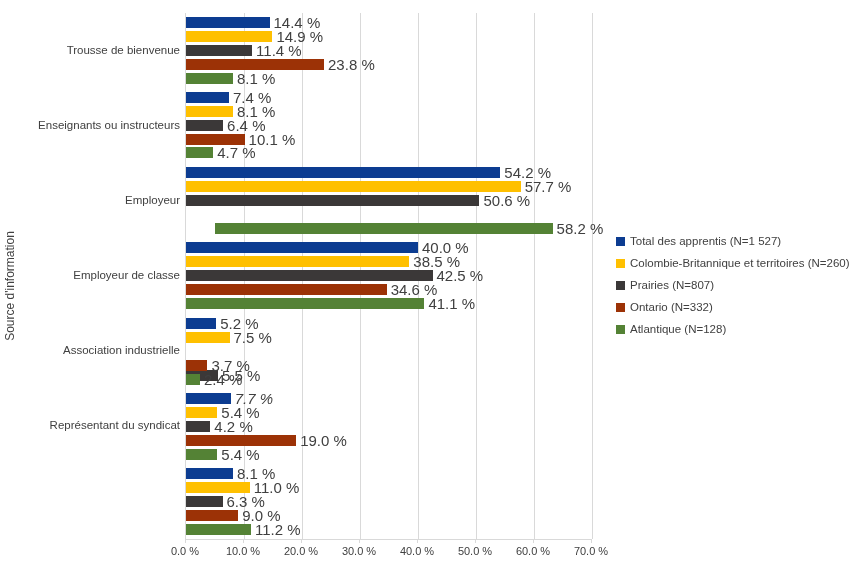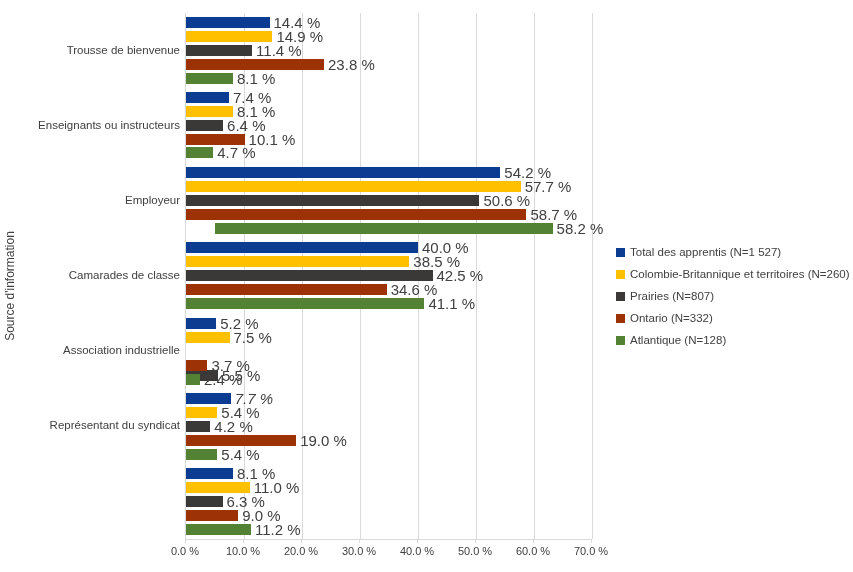--- a/index.html
+++ b/index.html
@@ -136,21 +136,21 @@
     color: #404040;
     text-align: center;
     white-space: nowrap;
     transform: translateX(-50%);
   }
 
   
   #legend {
     position: absolute;
     left: 616px;
-    top: 241px;
+    top: 230px;
     width: 235px;
   }
   .legend-item {
     display: flex;
     align-items: center;
     height: 22px;
   }
   .legend-swatch {
     width: 9px;
     height: 9px;
@@ -168,21 +168,21 @@
 <body>
 
 <div id="chart-root">
 
   <div id="y-axis-title">Source d'information</div>
 
   <div id="cat-labels">
       <div class="cat-label-item" style="top: 30.5714px;">Trousse de bienvenue</div>
       <div class="cat-label-item" style="top: 105.714px;">Enseignants ou instructeurs</div>
       <div class="cat-label-item" style="top: 180.857px;">Employeur</div>
-      <div class="cat-label-item" style="top: 256px;">Camarades de classe</div>
+      <div class="cat-label-item" style="top: 256px;">Employeur de classe</div>
       <div class="cat-label-item" style="top: 331.143px;">Association industrielle</div>
       <div class="cat-label-item" style="top: 406.286px;">Représentant du syndicat</div>
     </div>
 
   <div id="plot-area">
     <div id="gridlines">
         <div class="gridline" style="left: 58px;"></div>
         <div class="gridline" style="left: 116px;"></div>
         <div class="gridline" style="left: 174px;"></div>
         <div class="gridline" style="left: 232px;"></div>
@@ -240,24 +240,20 @@
             <div class="bar" style="width: 314.36px; background: rgb(12, 60, 145);"></div>
             <span class="bar-label">54.2 %</span>
           </div>
           <div class="bar-row" style="top: 18.0714px;">
             <div class="bar" style="width: 334.66px; background: rgb(255, 192, 0);"></div>
             <span class="bar-label">57.7 %</span>
           </div>
           <div class="bar-row" style="top: 32.0714px;">
             <div class="bar" style="width: 293.48px; background: rgb(59, 56, 56);"></div>
             <span class="bar-label">50.6 %</span>
-          </div>
-          <div class="bar-row" style="top: 46.0714px;">
-            <div class="bar" style="width: 340.46px; background: rgb(156, 50, 6);"></div>
-            <span class="bar-label">58.7 %</span>
           </div>
           <div class="bar-row" style="top: 60.0714px; padding-left: 29px;">
             <div class="bar" style="width: 337.56px; background: rgb(84, 130, 53);"></div>
             <span class="bar-label">58.2 %</span>
           </div>
         </div>
         <div class="cat-group" style="top: 225.429px; height: 75.1429px;">
           <div class="bar-row" style="top: 4.07143px;">
             <div class="bar" style="width: 232px; background: rgb(12, 60, 145);"></div>
             <span class="bar-label">40.0 %</span>

